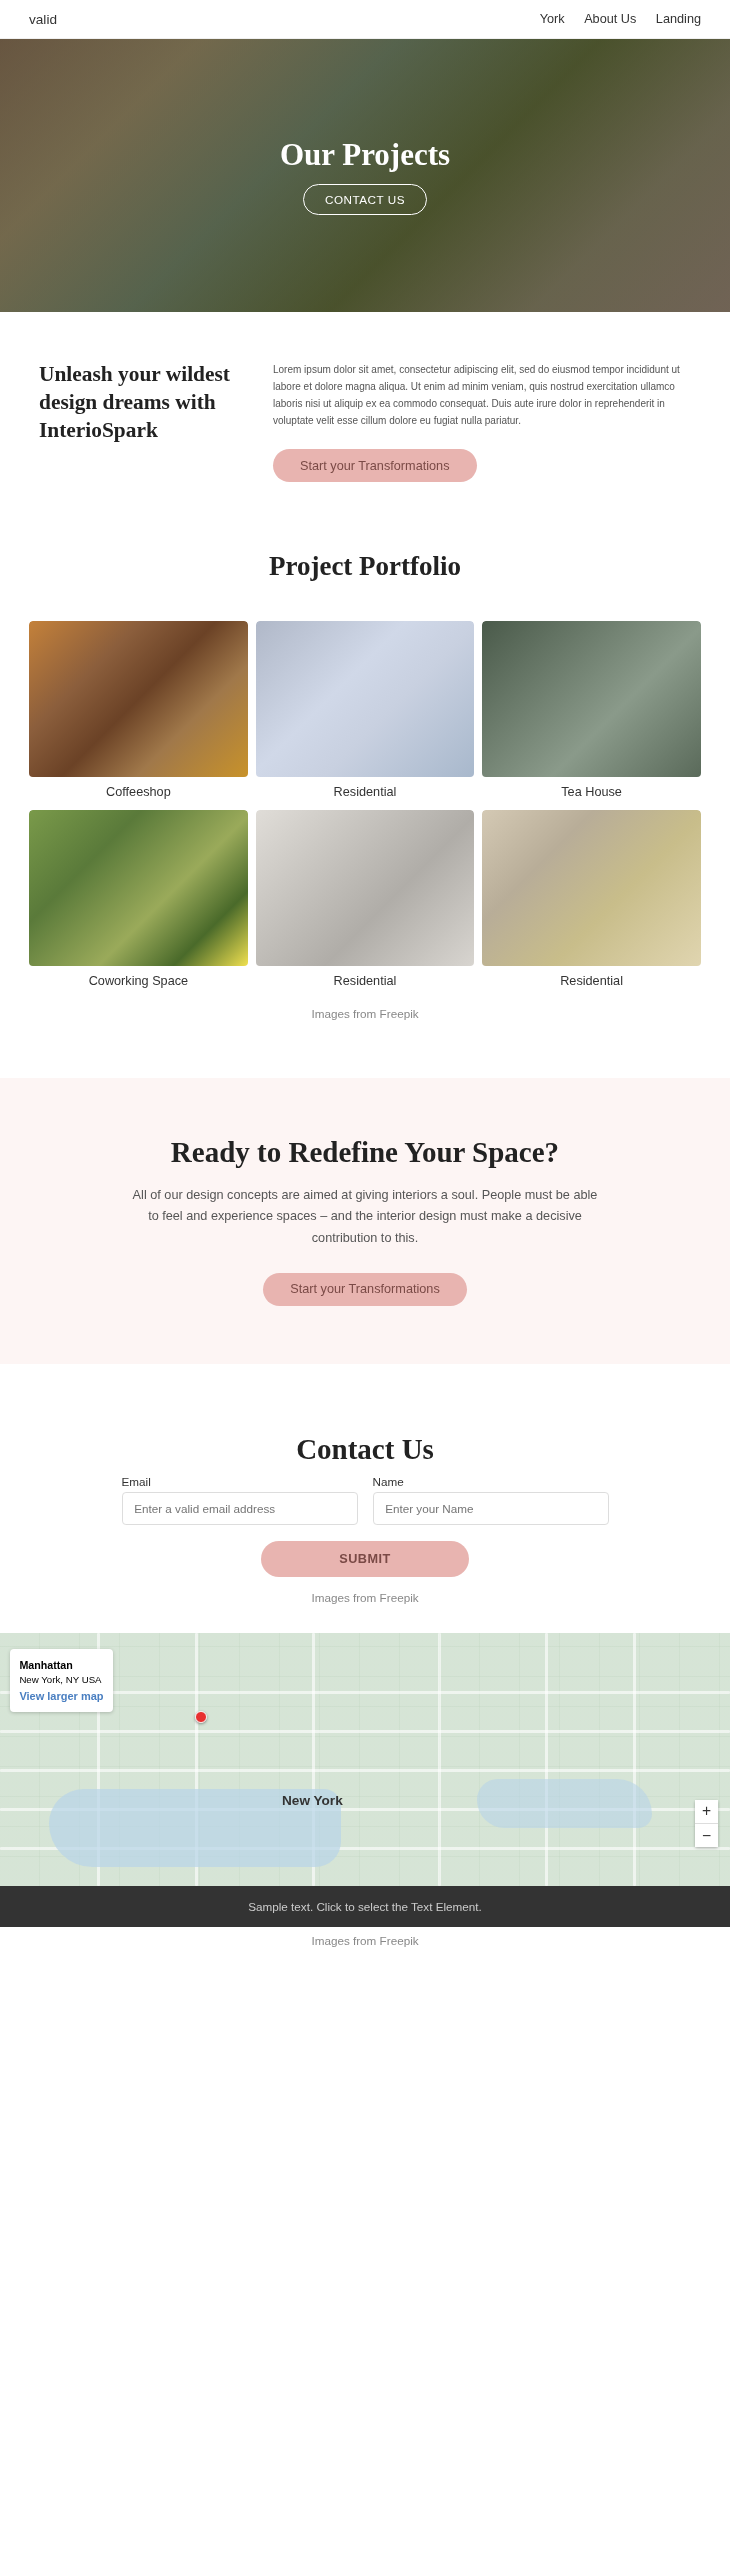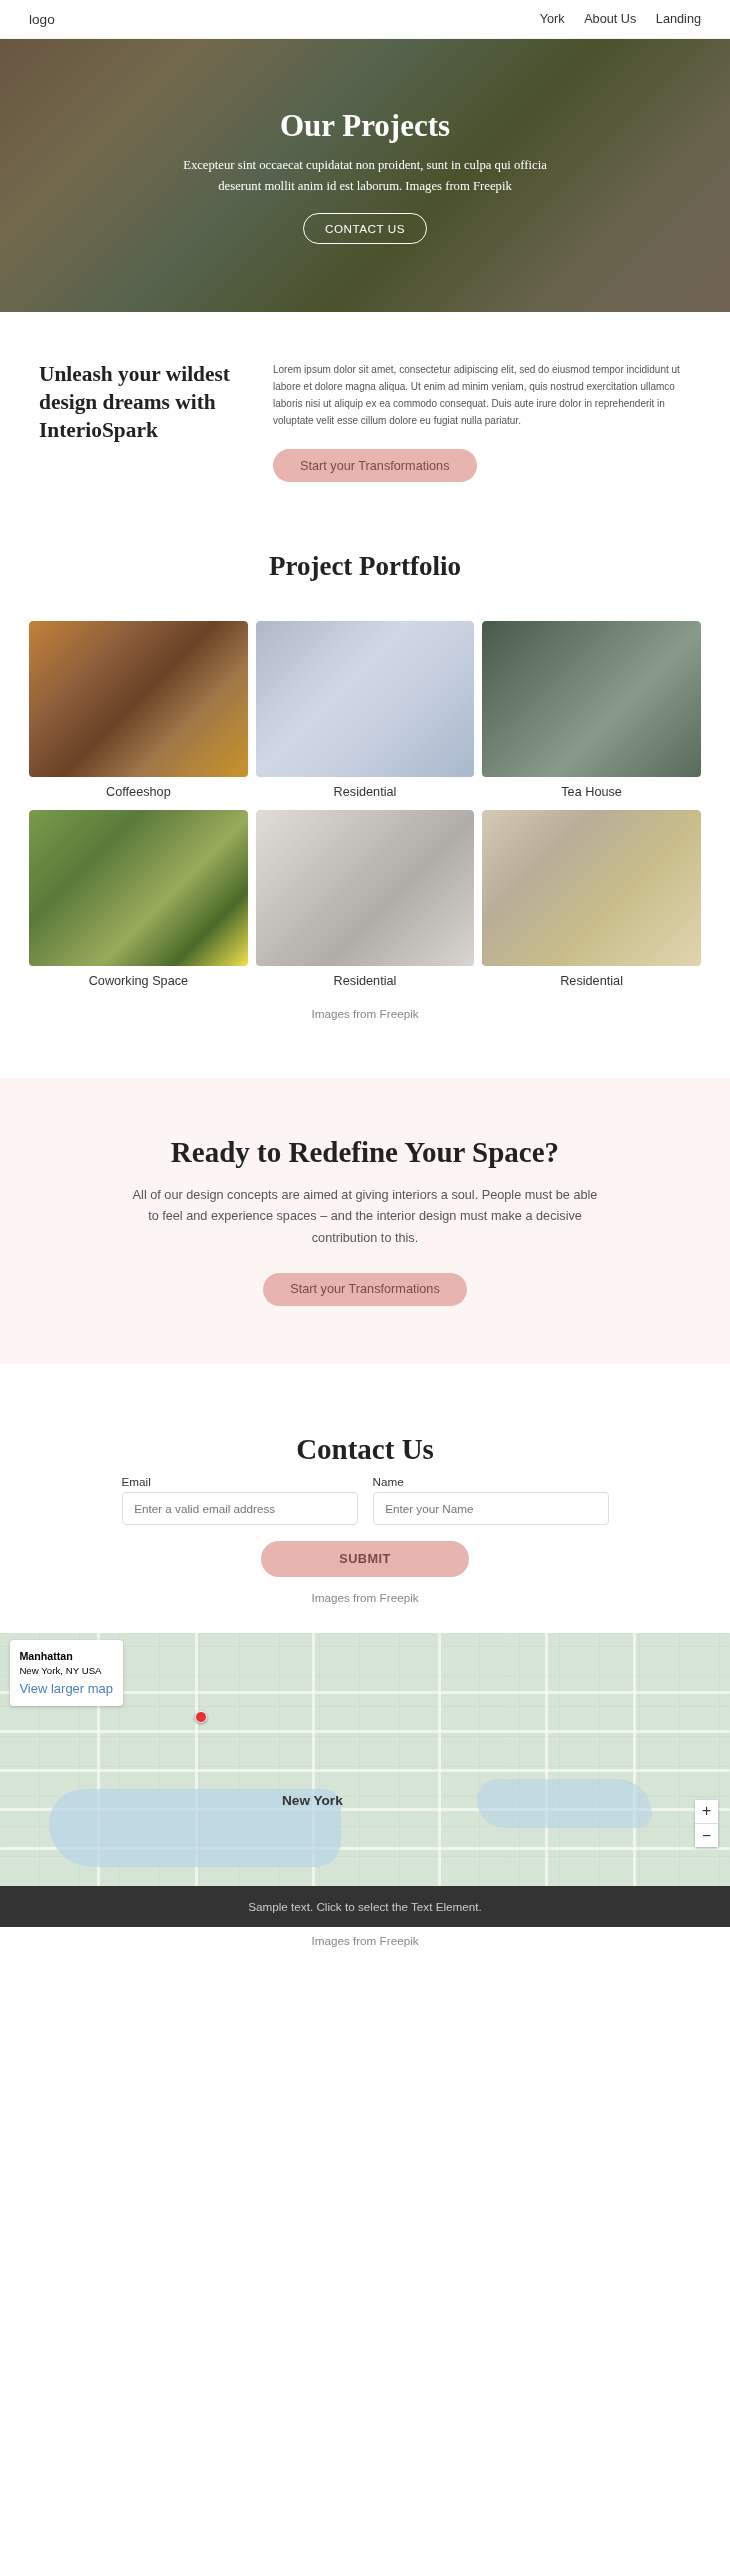--- a/index.html
+++ b/index.html
@@ -297,33 +297,33 @@
       position: absolute;
       bottom: 78px;
       left: 282px;
       font-size: 13.6px;
       font-weight: bold;
       color: #333;
       font-family: sans-serif;
     }
     .map-info {
       position: absolute;
-      top: 7px;
+      top: 16px;
       left: 9.7px;
       background: #fff;
       border-radius: 3.9px;
       padding: 7.8px 9.7px;
       font-size: 9.7px;
       font-family: sans-serif;
       line-height: 1.5;
       box-shadow: 0 1px 3.9px rgba(0,0,0,0.2);
       min-width: 97px;
     }
     .map-info .map-place { font-weight: bold; font-size: 10.7px; }
-    .map-info a { color: #4a7fc1; font-size: 13px; text-decoration: none; }
+    .map-info a { color: #4a7fc1; font-size: 11px; text-decoration: none; font-weight: bold; }
     .map-zoom {
       position: absolute;
       right: 11.7px;
       bottom: 39px;
       display: flex;
       flex-direction: column;
       background: #fff;
       border-radius: 1.9px;
       box-shadow: 0 1px 2.9px rgba(0,0,0,0.3);
     }
@@ -383,36 +383,32 @@
       position: absolute;
       width: 2.9px;
       background: rgba(255,255,255,0.6);
       border-radius: 1px;
     }
   </style>
 </head>
 <body>
 
 <nav class="navbar">
-  <span class="navbar-logo">logo</span>
+  <span class="navbar-logo">valid</span>
   <div class="navbar-links">
     <a>York</a>
     <a>About Us</a>
     <a>Landing</a>
   </div>
 </nav>
 
 <section class="hero">
   <div class="hero-bg"></div>
   <div class="hero-content">
     <h1>Our Projects</h1>
-    <p>
-      <span>Excepteur sint occaecat cupidatat non proident, sunt in culpa qui officia deserunt mollit anim id est laborum. Images from</span>
-      <a>Freepik</a>
-    </p>
     <button class="hero-btn">CONTACT US</button>
   </div>
 </section>
 
 <section class="about-section">
   <div class="about-left">
     <h2>Unleash your wildest design dreams with InterioSpark</h2>
   </div>
   <div class="about-right">
     <p>Lorem ipsum dolor sit amet, consectetur adipiscing elit, sed do eiusmod tempor incididunt ut labore et dolore magna aliqua. Ut enim ad minim veniam, quis nostrud exercitation ullamco laboris nisi ut aliquip ex ea commodo consequat. Duis aute irure dolor in reprehenderit in voluptate velit esse cillum dolore eu fugiat nulla pariatur.</p>

